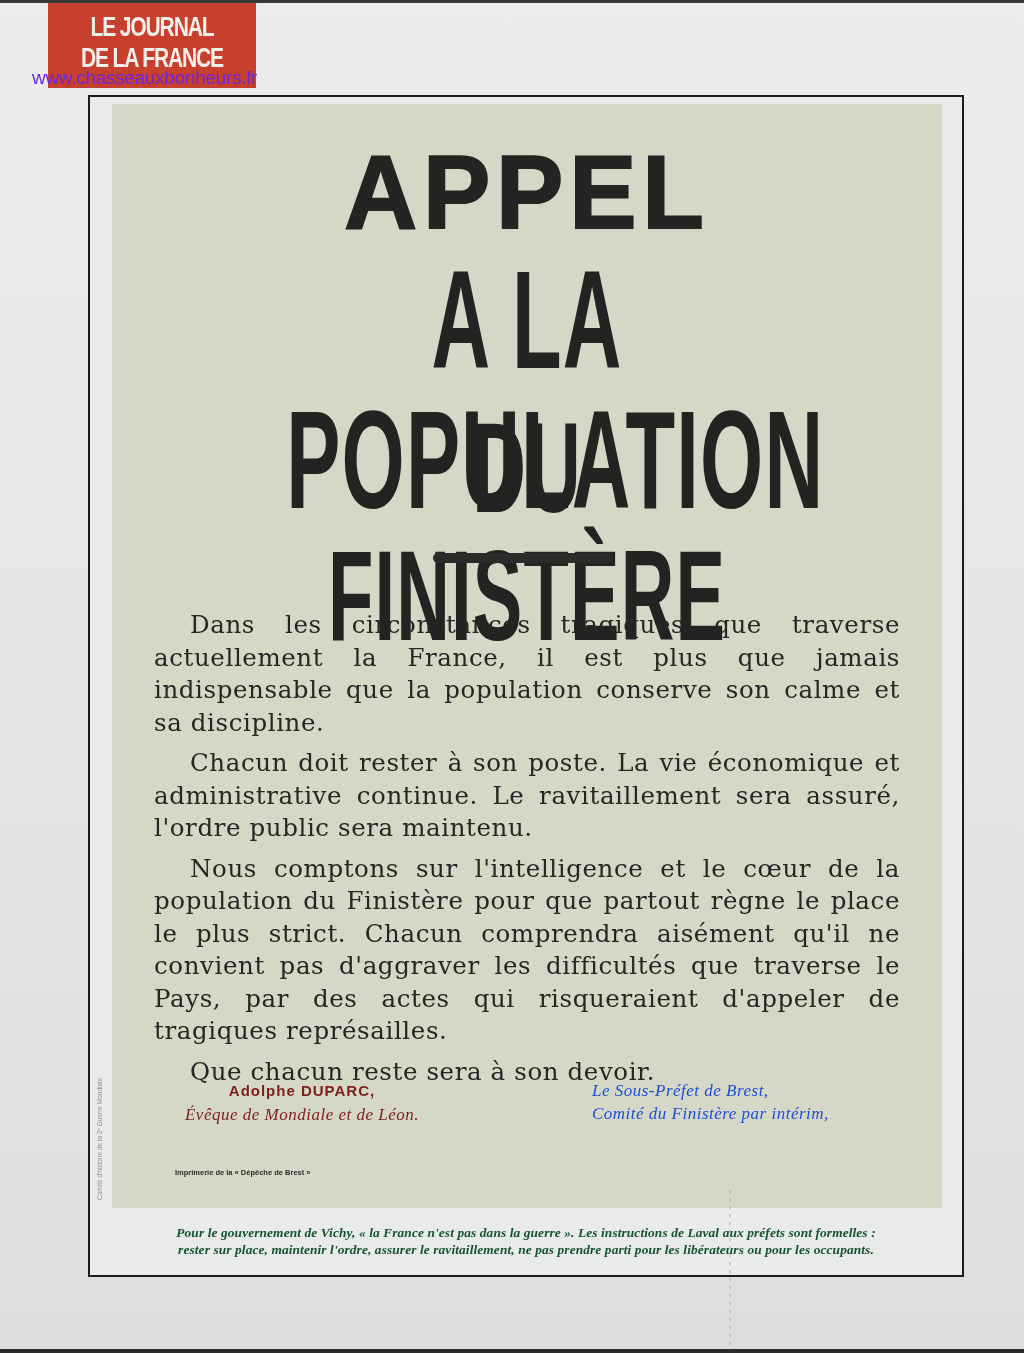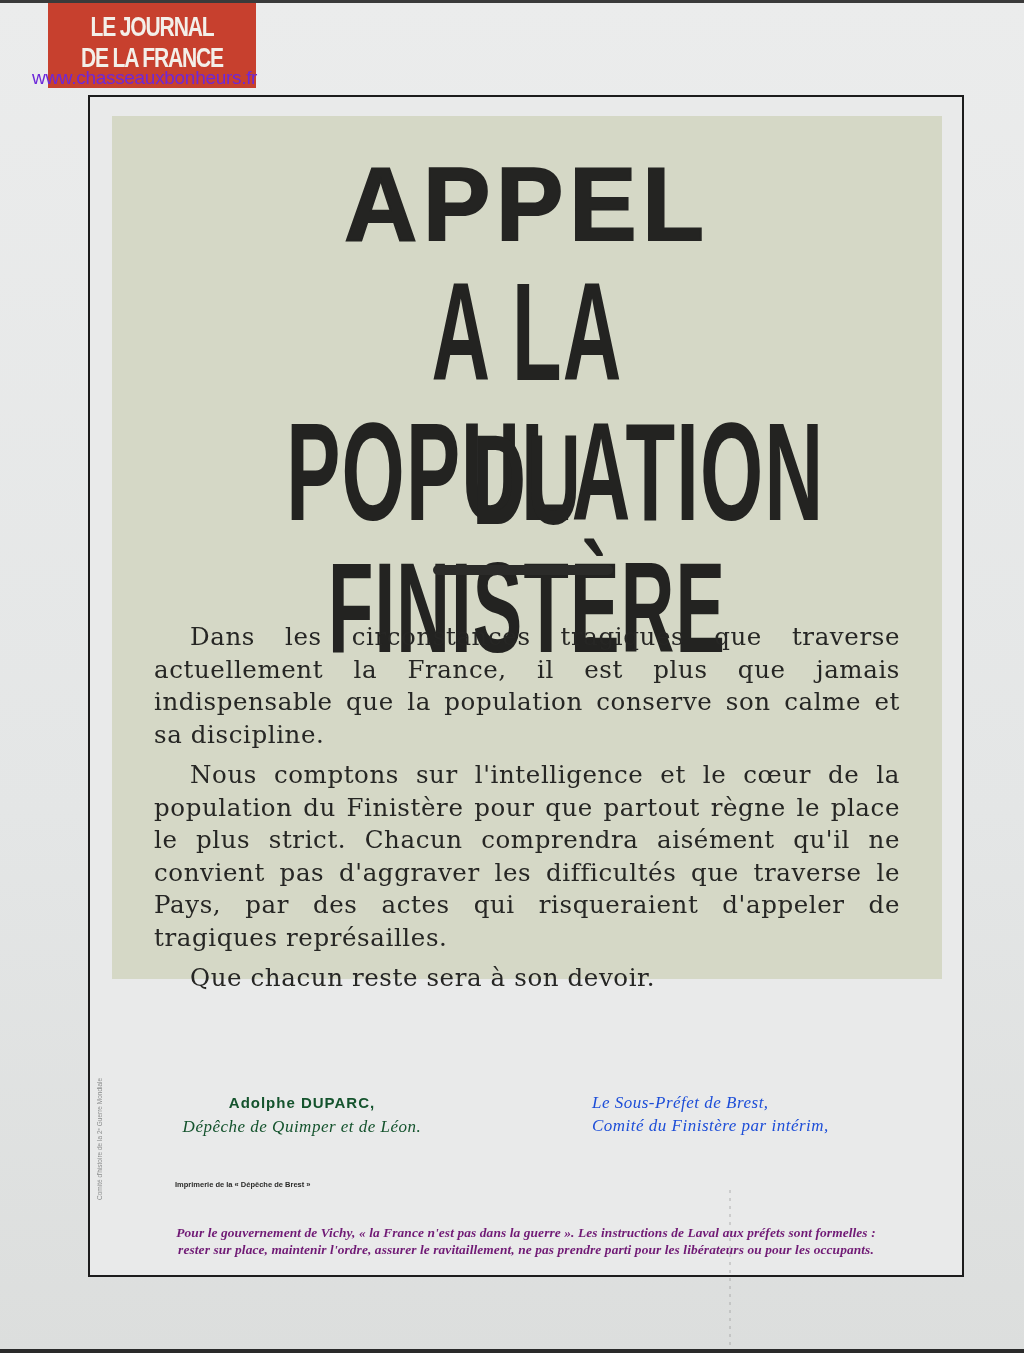--- a/index.html
+++ b/index.html
@@ -34,21 +34,21 @@
   .watermark {
     position: absolute; left: 32px; top: 68px;
     color: #6d28d9; font-family: "Liberation Sans", sans-serif; font-size: 19px;
     letter-spacing: -0.3px; line-height: 1;
   }
   .frame {
     position: absolute; left: 88px; top: 95px; width: 876px; height: 1182px;
     border: 2px solid #1c1c1c; box-sizing: border-box; background: #e9eaea;
   }
   .poster {
-    position: absolute; left: 112px; top: 116px; width: 830px; height: 863px;
+    position: absolute; left: 112px; top: 104px; width: 830px; height: 1104px;
     background: #d5d8c6;
   }
   .poster-title-1 {
     position: absolute; left: 0; right: 0; top: 36px; text-align: center;
     font-family: "Liberation Sans", sans-serif; font-weight: bold; font-size: 104px;
     color: #242422; letter-spacing: 6px; line-height: 1;
     -webkit-text-stroke: 2px #242422;
     transform: scaleX(0.97);
   }
   .poster-title-2, .poster-title-3 {
@@ -63,21 +63,21 @@
     background: #2b2b29; border-radius: 5px;
   }
   .body-text {
     position: absolute; left: 42px; width: 746px;
     font-family: "DejaVu Serif", serif; font-size: 24.5px; line-height: 32.5px;
     color: #262624; text-align: justify; letter-spacing: 0.6px;
   }
   .body-text p { margin: 0 0 8px 0; text-indent: 36px; }
   .sig-left {
     position: absolute; left: 40px; top: 975px; width: 300px; text-align: center;
-    color: #14532d;
+    color: #7f1d1d;
   }
   .sig-right {
     position: absolute; left: 480px; top: 975px; width: 340px; text-align: left;
     color: #1d4ed8;
   }
   .sig-name {
     font-family: "Liberation Sans", sans-serif; font-weight: bold; font-size: 15px; letter-spacing: 1px;
     line-height: 24px;
   }
   .sig-role {
@@ -90,21 +90,21 @@
   }
   .side-credit {
     position: absolute; left: 96px; top: 1200px; width: 150px;
     transform: rotate(-90deg); transform-origin: left top;
     font-family: "Liberation Sans", sans-serif; font-size: 6.5px; color: #8a8c8c;
     white-space: nowrap;
   }
   .caption {
     position: absolute; left: 100px; top: 1224px; width: 852px; text-align: center;
     font-family: "Liberation Serif", serif; font-style: italic; font-weight: bold;
-    font-size: 13.4px; line-height: 17px; color: #701a75; letter-spacing: 0.1px;
+    font-size: 13.4px; line-height: 17px; color: #14532d; letter-spacing: 0.1px;
   }
   .caption div { white-space: nowrap; }
   .crease {
     position: absolute; left: 729px; top: 1190px; width: 2px; height: 160px;
     background: repeating-linear-gradient(180deg, rgba(150,150,150,0.35) 0 3px, transparent 3px 8px);
   }
 </style>
 </head>
 <body>
 
@@ -120,27 +120,28 @@
 <div class="frame"></div>
 
 <div class="poster">
   <div class="poster-title-1">APPEL</div>
   <div class="poster-title-2">A LA POPULATION</div>
   <div class="poster-title-3">DU FINISTÈRE</div>
   <div class="rule"></div>
 
   <div class="body-text" style="top:505px;">
     <p>Dans les circonstances tragiques que traverse actuellement la France, il est plus que jamais indispensable que la population conserve son calme et sa discipline.</p>
+    <p>Chacun doit rester à son poste. La vie économique et administrative continue. Le ravitaillement sera assuré, l'ordre public sera maintenu.</p>
     <p>Nous comptons sur l'intelligence et le cœur de la population du Finistère pour que partout règne le place le plus strict. Chacun comprendra aisément qu'il ne convient pas d'aggraver les difficultés que traverse le Pays, par des actes qui risqueraient d'appeler de tragiques représailles.</p>
     <p>Que chacun reste sera à son devoir.</p>
   </div>
 
   <div class="sig-left">
     <div class="sig-name">Adolphe DUPARC,</div>
-    <div class="sig-role">Dépêche de Quimper et de Léon.</div>
+    <div class="sig-role">Évêque de Mondiale et de Léon.</div>
   </div>
 
   <div class="sig-right">
     <div class="sig-role">Le Sous-Préfet de Brest,</div>
     <div class="sig-role">Comité du Finistère par intérim,</div>
   </div>
 
   <div class="printer">Imprimerie de la « Dépêche de Brest »</div>
 </div>
 

